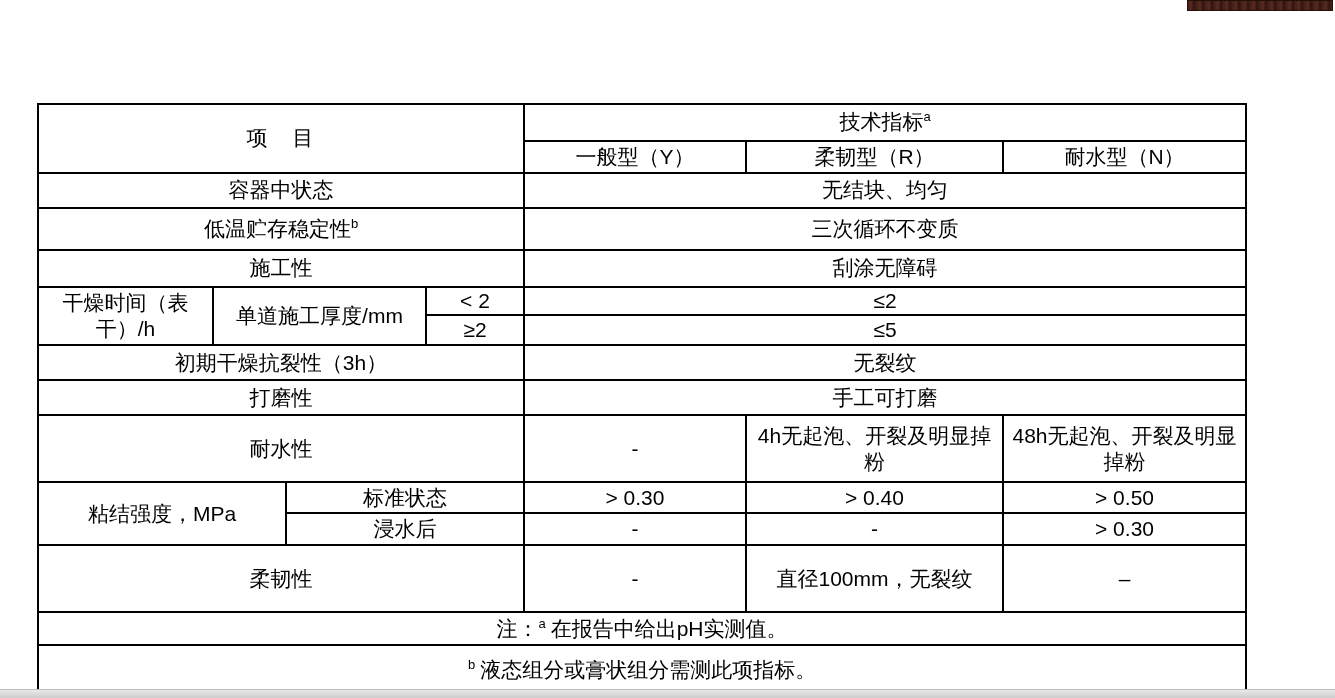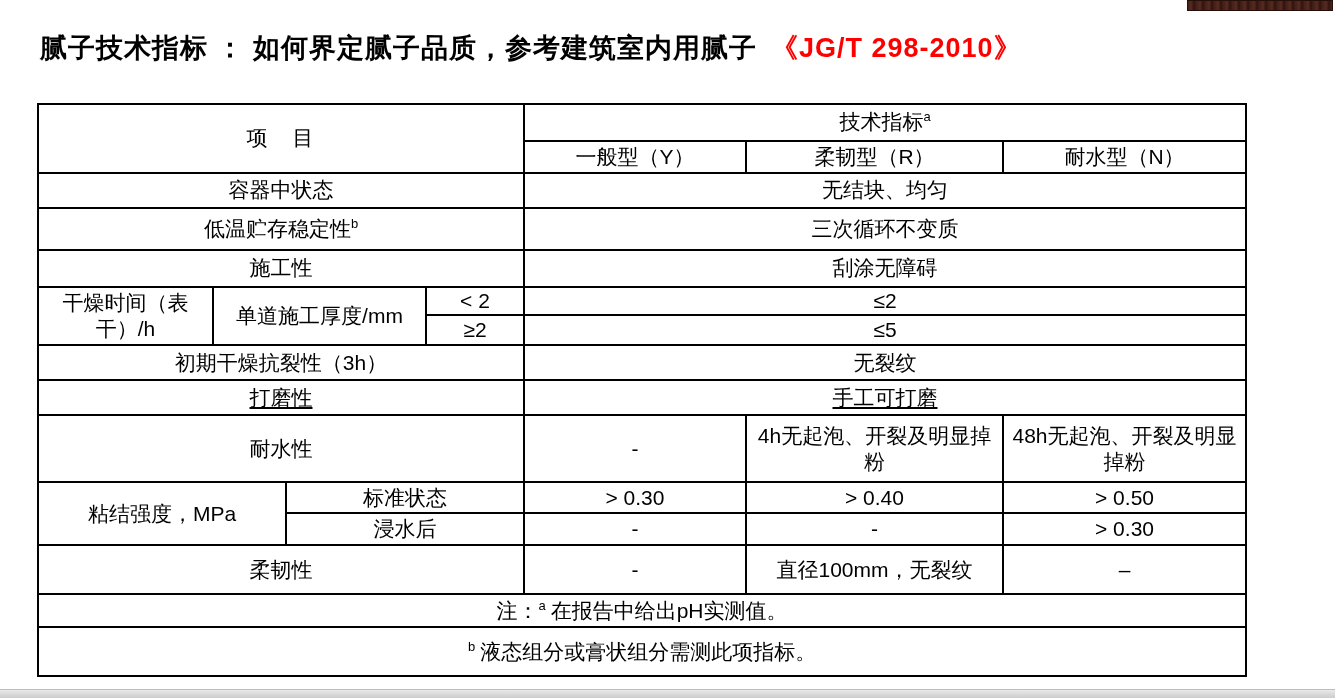--- a/index.html
+++ b/index.html
@@ -63,25 +63,25 @@
     overflow: hidden;
   }
   tbody tr:nth-child(1)  { height: 37px; }
   tbody tr:nth-child(2)  { height: 32px; }
   tbody tr:nth-child(3)  { height: 35px; }
   tbody tr:nth-child(4)  { height: 42px; }
   tbody tr:nth-child(5)  { height: 37px; margin-top: 22px; }
   tbody tr:nth-child(6)  { height: 24px; }
   tbody tr:nth-child(7)  { height: 30px; }
   tbody tr:nth-child(8)  { height: 35px; }
-  tbody tr:nth-child(9)  { height: 35px; text-decoration: underline; }
+  tbody tr:nth-child(9)  { height: 35px; }
   tbody tr:nth-child(10) { height: 67px; }
   tbody tr:nth-child(11) { height: 31px; }
   tbody tr:nth-child(12) { height: 32px; }
-  tbody tr:nth-child(13) { height: 49px; }
+  tbody tr:nth-child(13) { height: 67px; }
   tbody tr:nth-child(14) { height: 33px; }
   tbody tr:nth-child(15) { height: 49px; }
   td sup {
     font-size: 13px;
     vertical-align: super;
     line-height: 0;
   }
   td.note {
     text-align: left;
     padding-left: 4px;
@@ -90,23 +90,20 @@
   td.note-b { padding-left: 30px; }
   .item-head { letter-spacing: 2px; }
 </style>
 </head>
 <body>
 
 <div class="page">
 
   <div class="watermark"></div>
 
-  <div class="title-bar">
-    <span>腻子技术指标 ： 如何界定腻子品质，参考建筑室内用腻子</span><span class="title-red">《JG/T 298-2010》</span>
-  </div>
 
   <table class="spec">
     <colgroup>
       <col style="width:175px">
         <col style="width:73px">
         <col style="width:140px">
         <col style="width:98px">
       <col style="width:222px">
         <col style="width:257px">
         <col style="width:243px">

